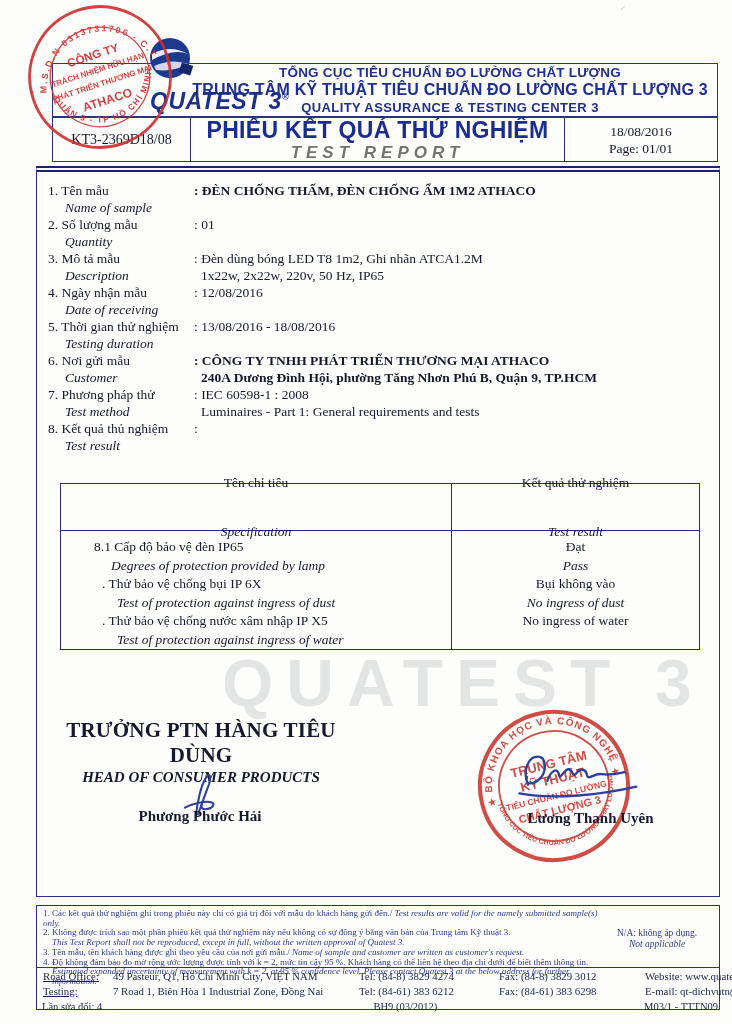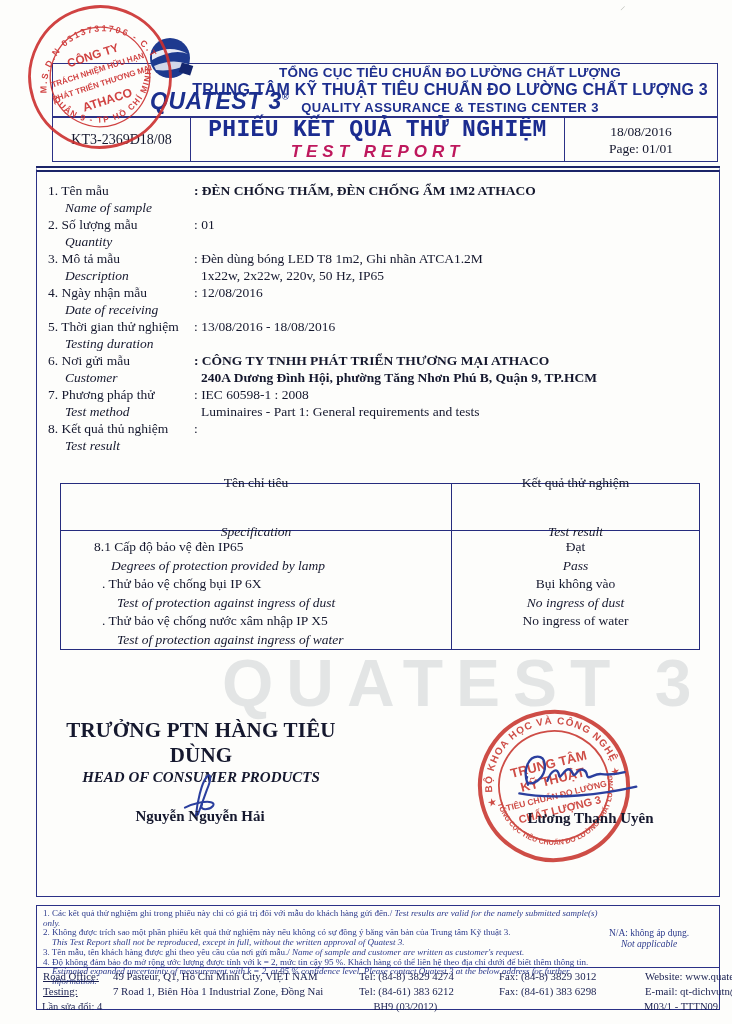--- a/index.html
+++ b/index.html
@@ -29,22 +29,22 @@
   .logo-reg { font-size:9px; vertical-align:super; font-style:normal; }
   
   .title-row {
     position:absolute; left:52px; top:117px; width:666px; height:45px;
     border:1.5px solid #2b3186; display:flex;
   }
   .tcell { display:flex; flex-direction:column; justify-content:center; align-items:center; }
   .tc1 { width:138px; border-right:1.5px solid #2b3186; font-size:14px; }
   .tc2 { flex:1; border-right:1.5px solid #2b3186; }
   .tc3 { width:152px; font-size:13.5px; line-height:17px; }
-  .title-vi { font-family:Liberation Mono, monospace; font-weight:bold; font-size:23px; color:#1b2c90; letter-spacing:.3px; }
-  .title-en { font-family:"Liberation Sans", sans-serif; font-weight:bold; font-style:italic; font-size:17px; color:#be185d; letter-spacing:5px; margin-top:-1px; }
+  .title-vi { font-family:Liberation Sans, sans-serif; font-weight:bold; font-size:23px; color:#1b2c90; letter-spacing:.3px; }
+  .title-en { font-family:"Liberation Sans", sans-serif; font-weight:bold; font-style:italic; font-size:17px; color:#737373; letter-spacing:5px; margin-top:-1px; }
   
   .body-box {
     position:absolute; left:36px; top:166px; width:684px; height:731px;
     border:1.3px solid #2b3186; border-top:6px double #1b2468;
   }
   
   .items { position:absolute; left:48px; top:182px; width:664px; font-size:13.5px; line-height:17px; }
   .irow { display:flex; }
   .ilabel { width:146px; flex:none; }
   .ilabel.en { padding-left:17px; font-style:italic; }
@@ -86,21 +86,21 @@
   .name-right { position:absolute; left:488px; top:810px; width:205px; text-align:center; font-weight:bold; font-size:15px; z-index:3; }
   
   .stamp-athaco { position:absolute; left:14px; top:2px; z-index:4; opacity:.9; }
   .stamp-quatest { position:absolute; left:474px; top:706px; z-index:2; opacity:.88; }
   .scan-mark { position:absolute; left:620px; top:2px; color:#8a8f84; font-size:11px; opacity:.7; }
   
   .notes-box { position:absolute; left:36px; top:905px; width:684px; height:105px; border:1.2px solid #2b3186; }
   .notes { position:absolute; left:6px; top:3px; width:560px; font-size:9px; line-height:9.7px; color:#2c3a8c; }
   .note-en { font-style:italic; }
   .note-ind { padding-left:9px; }
-  .na-block { position:absolute; right:10px; top:22px; width:120px; text-align:center; font-size:9.5px; line-height:11px; color:#2c3a8c; }
+  .na-block { position:absolute; right:2px; top:22px; width:120px; text-align:center; font-size:9.5px; line-height:11px; color:#2c3a8c; }
   .addr-sep { position:absolute; left:0; top:61px; width:100%; border-top:1.2px solid #2b3186; }
   .addr { position:absolute; left:6px; top:63px; width:672px; font-size:10.8px; line-height:14.5px; color:#1a2050; }
   .arow { display:flex; white-space:nowrap; }
   .alabel { width:70px; flex:none; text-decoration:underline; }
   .a-addr { width:246px; flex:none; }
   .a-tel { width:140px; flex:none; }
   .a-fax { width:146px; flex:none; }
   .a-extra { flex:1; }
   .bottom-strip { position:absolute; left:36px; top:1001px; width:684px; height:16px; font-size:10.5px; color:#1a2050; }
   .bs-left { position:absolute; left:6px; }
@@ -255,21 +255,21 @@
   <div class="sig-left">
     <div class="sg-vi">TRƯỞNG PTN HÀNG TIÊU DÙNG</div>
     <div class="sg-en">HEAD OF CONSUMER PRODUCTS</div>
   </div>
   <svg class="sig-img-left" width="100" height="48" viewBox="0 0 100 70">
     <g fill="none" stroke="#2b3f9e" stroke-width="3" stroke-linecap="round">
       <path d="M 44 64 C 46 44 52 16 60 7 C 66 0 67 10 60 26 C 55 40 50 54 47 62"></path>
       <path d="M 28 52 C 40 46 58 42 66 44 C 74 46 68 53 60 54 C 54 55 50 52 53 47"></path>
     </g>
   </svg>
-  <div class="name-left">Nguyễn Nguyễn Hải</div>
+  <div class="name-left">Phương Phước Hải</div>
 
   <svg class="sig-img-right" width="150" height="58" viewBox="0 0 150 60">
     <g fill="none" stroke="#2b3f9e" stroke-width="2.4" stroke-linecap="round">
       <path d="M 14 38 C 8 24 14 9 24 9 C 33 9 34 24 26 32 C 20 38 10 39 13 30"></path>
       <path d="M 34 34 C 38 22 45 20 46 28 C 47 34 51 22 56 22 C 61 22 59 32 64 26 C 68 20 74 22 75 28 C 76 34 82 26 90 27 C 98 28 106 27 114 25"></path>
       <path d="M 5 47 C 40 54 92 48 126 40"></path>
     </g>
   </svg>
   <div class="name-right">Lương Thanh Uyên</div>
 

